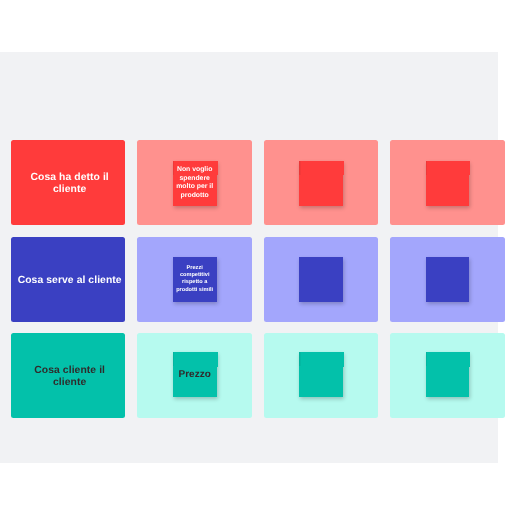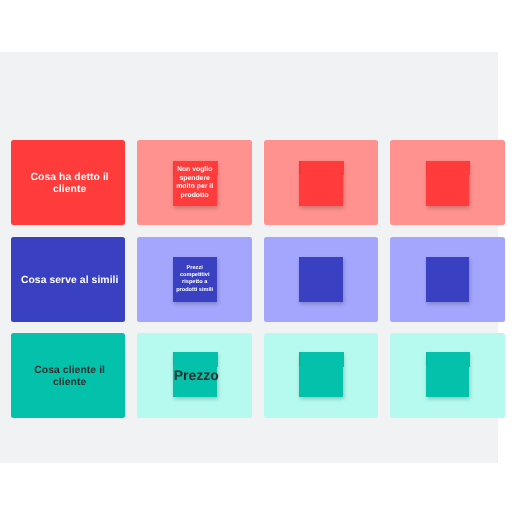--- a/index.html
+++ b/index.html
@@ -33,21 +33,21 @@
   .note.leaf::after{content:"";position:absolute;right:-0.9px;top:0;width:0.9px;height:14.5px;
         background:inherit;pointer-events:none;}
 
   .note.r1{top:0.7px;}
   .note.r2{top:0.2px;}
   .note.r3{top:-1.1px;}
 
   .note-text{font-weight:bold;text-align:center;}
   .nt-red {font-size:6.85px;line-height:8.75px;width:40px;}
   .nt-blue{font-size:5.60px;line-height:7.35px;width:39px;}
-  .nt-teal{font-size:14px;line-height:10.0px;width:42px;}
+  .nt-teal{font-size:10px;line-height:10.0px;width:42px;}
 </style>
 </head>
 <body style="background: rgb(255, 255, 255);">
 
 <div id="board" style="background: rgb(241, 242, 244);">
   <div id="grid">
 
     <div class="cell label-cell" style="background: rgb(255, 59, 59);">
       <div class="label" style="color: rgb(255, 255, 255);">Cosa ha detto il cliente</div>
     </div>
@@ -61,21 +61,21 @@
         <div class="note-text nt-red" style="color: rgb(255, 255, 255);"></div>
       </div>
     </div>
     <div class="cell" style="background: rgb(255, 145, 142);">
       <div class="note leaf r1" style="background: rgb(255, 59, 59);">
         <div class="note-text nt-red" style="color: rgb(255, 255, 255);"></div>
       </div>
     </div>
 
     <div class="cell label-cell" style="background: rgb(58, 64, 194);">
-      <div class="label" style="color: rgb(255, 255, 255);">Cosa serve al simili</div>
+      <div class="label" style="color: rgb(255, 255, 255);">Cosa serve al cliente</div>
     </div>
     <div class="cell" style="background: rgb(163, 166, 252);">
       <div class="note r2" style="background: rgb(58, 64, 194);">
         <div class="note-text nt-blue" style="color: rgb(255, 255, 255);">Prezzi competitivi rispetto a prodotti simili</div>
       </div>
     </div>
     <div class="cell" style="background: rgb(163, 166, 252);">
       <div class="note r2" style="background: rgb(58, 64, 194);">
         <div class="note-text nt-blue" style="color: rgb(255, 255, 255);"></div>
       </div>

